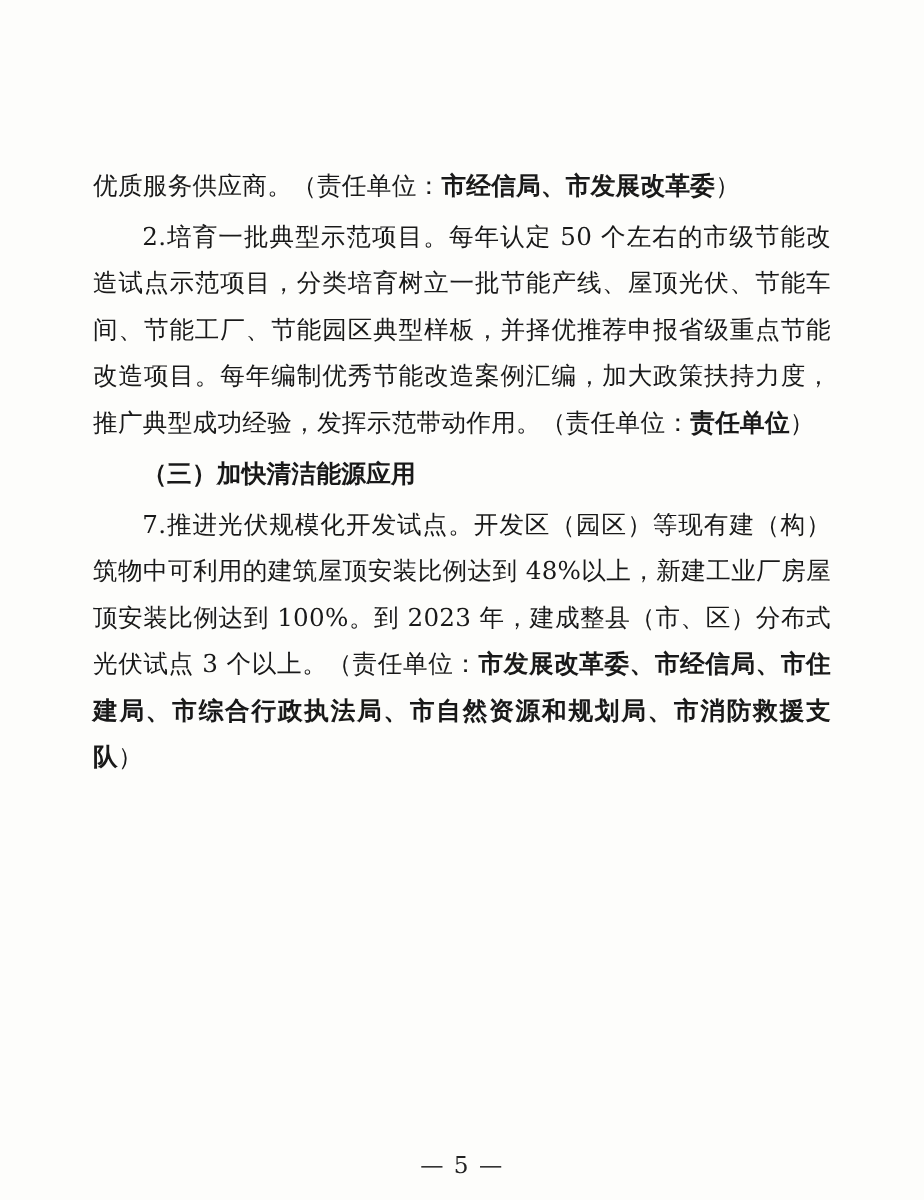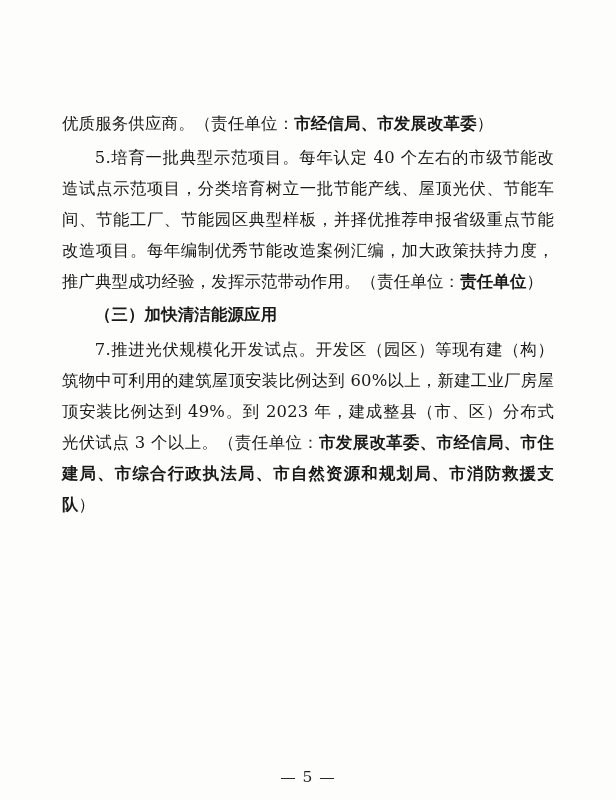--- a/index.html
+++ b/index.html
@@ -37,37 +37,36 @@
   .para.indent {
     text-indent: 2em;
   }
   .bold {
     font-weight: 700;
   }
   .heading {
     text-indent: 2em;
     font-weight: 700;
     margin: 0 0 3px 0;
-    font-family: Liberation Mono, monospace;
   }
   .page-number {
     position: absolute;
     left: 0;
     right: 0;
     bottom: 14px;
     text-align: center;
     font-size: 15.5px;
     letter-spacing: 1px;
     color: #222;
   }
 </style>
 </head>
 <body>
 
 <div class="page">
   <div class="doc-body" id="doc-body">
       <div class="para"><span>优质服务供应商。（责任单位：</span><span class="bold">市经信局、市发展改革委</span><span>）</span></div>
-      <div class="para indent"><span>5.培育一批典型示范项目。每年认定 40 个左右的市级节能改造试点示范项目，分类培育树立一批节能产线、屋顶光伏、节能车间、节能工厂、节能园区典型样板，并择优推荐申报省级重点节能改造项目。每年编制优秀节能改造案例汇编，加大政策扶持力度，推广典型成功经验，发挥示范带动作用。（责任单位：</span><span class="bold">责任单位</span><span>）</span></div>
+      <div class="para indent"><span>2.培育一批典型示范项目。每年认定 50 个左右的市级节能改造试点示范项目，分类培育树立一批节能产线、屋顶光伏、节能车间、节能工厂、节能园区典型样板，并择优推荐申报省级重点节能改造项目。每年编制优秀节能改造案例汇编，加大政策扶持力度，推广典型成功经验，发挥示范带动作用。（责任单位：</span><span class="bold">责任单位</span><span>）</span></div>
       <div class="para indent heading"><span class="bold">（三）加快清洁能源应用</span></div>
-      <div class="para indent"><span>7.推进光伏规模化开发试点。开发区（园区）等现有建（构）筑物中可利用的建筑屋顶安装比例达到 60%以上，新建工业厂房屋顶安装比例达到 49%。到 2023 年，建成整县（市、区）分布式光伏试点 3 个以上。（责任单位：</span><span class="bold">市发展改革委、市经信局、市住建局、市综合行政执法局、市自然资源和规划局、市消防救援支队</span><span>）</span></div>
+      <div class="para indent"><span>7.推进光伏规模化开发试点。开发区（园区）等现有建（构）筑物中可利用的建筑屋顶安装比例达到 48%以上，新建工业厂房屋顶安装比例达到 100%。到 2023 年，建成整县（市、区）分布式光伏试点 3 个以上。（责任单位：</span><span class="bold">市发展改革委、市经信局、市住建局、市综合行政执法局、市自然资源和规划局、市消防救援支队</span><span>）</span></div>
     </div>
   <div class="page-number">— 5 —</div>
 </div>
 
 </body></html>

